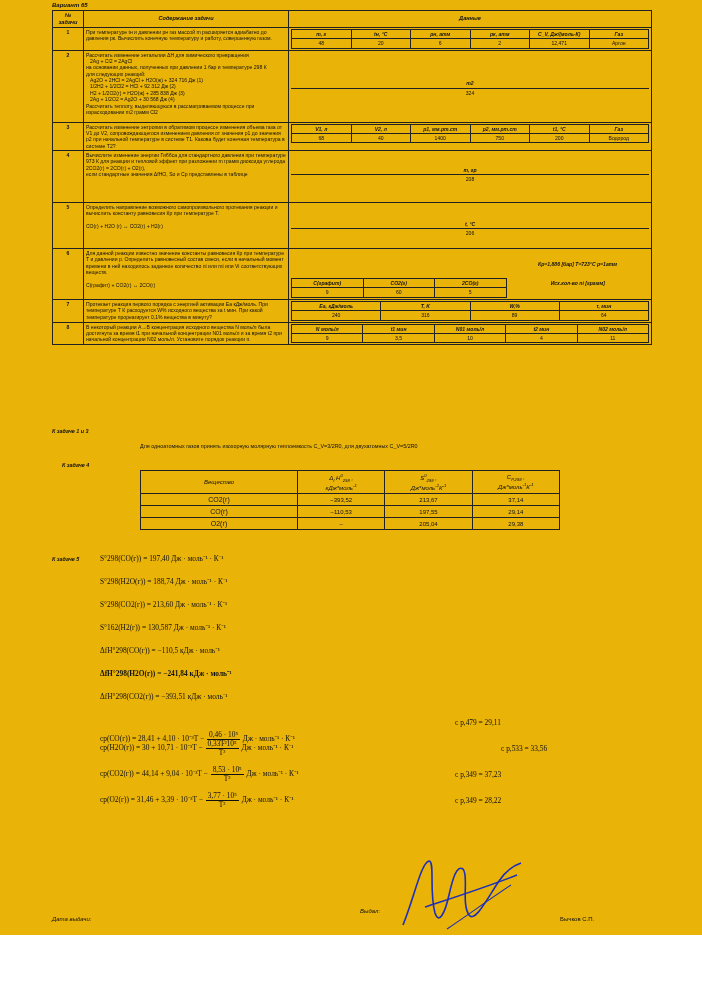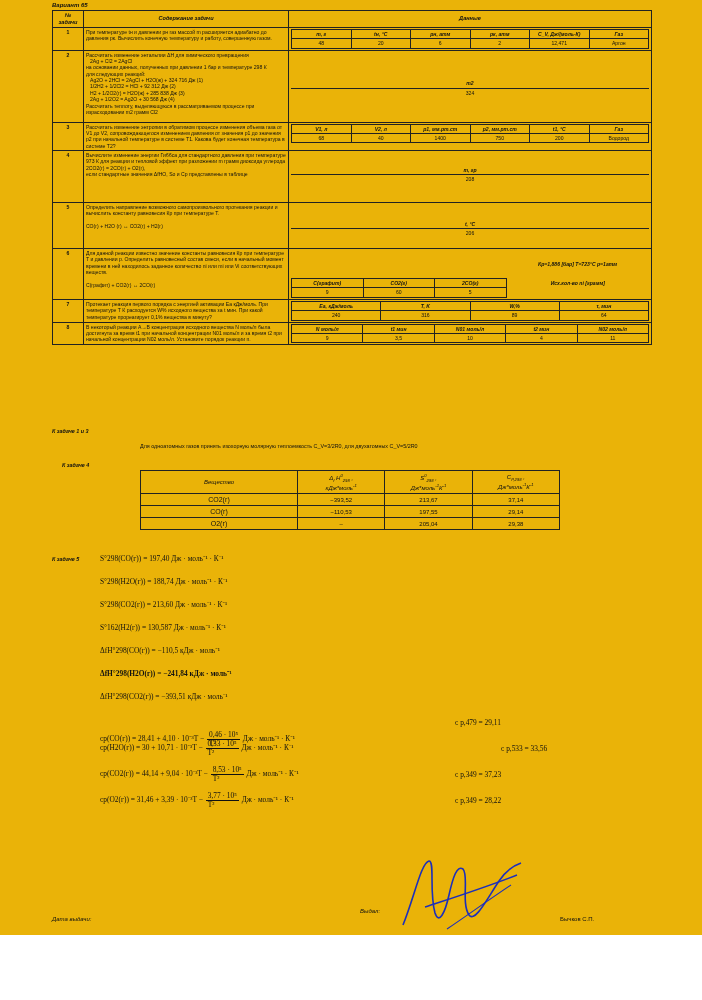--- a/index.html
+++ b/index.html
@@ -22,21 +22,21 @@
 
   .capt{position:absolute;font-size:5.4px;font-weight:bold;font-style:italic;}
   .note{position:absolute;font-size:5.4px;}
 
   table.subst{position:absolute;left:140px;top:470px;width:420px;border-collapse:collapse;table-layout:fixed;}
   table.subst td,table.subst th{border:1px solid #222;font-size:6px;text-align:center;padding:2px 3px;}
   table.subst th{font-style:italic;font-weight:normal;font-size:6px;}
   table.subst td.sub-name{font-size:7px;}
 
   .math{position:absolute;font-family:"Liberation Serif",serif;font-size:7.4px;white-space:nowrap;}
-  .math .frac{display:inline-block;vertical-align:middle;margin:0 1px;}
+  .math .frac{display:inline-block;vertical-align:middle;text-align:center;margin:0 1px;}
   .math .frac .n{display:block;border-bottom:1px solid #111;padding:0 2px;line-height:1.05;}
   .math .frac .d{display:block;padding:0 2px;line-height:1.05;}
   sub{font-size:70%;}
   sup{font-size:70%;}
 
   .sig{position:absolute;left:395px;top:855px;width:130px;height:80px;}
   .footline{position:absolute;font-size:6px;font-style:italic;}
   .bychov{position:absolute;left:560px;top:916px;font-size:6px;}
   .bottomband{position:absolute;left:0;top:935px;width:702px;height:65px;background:#ffffff;}
 </style>

